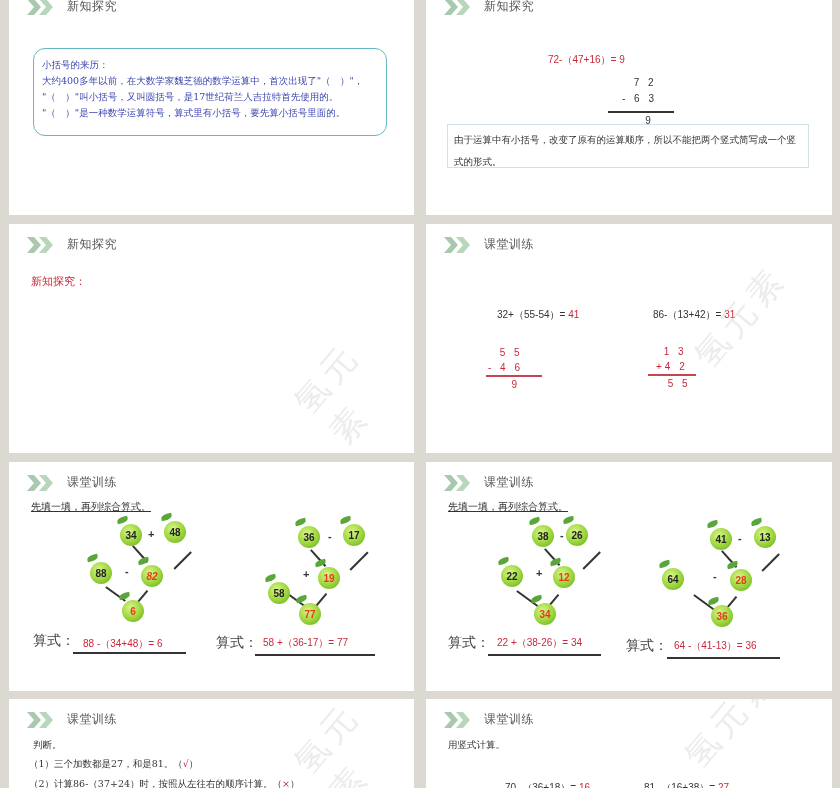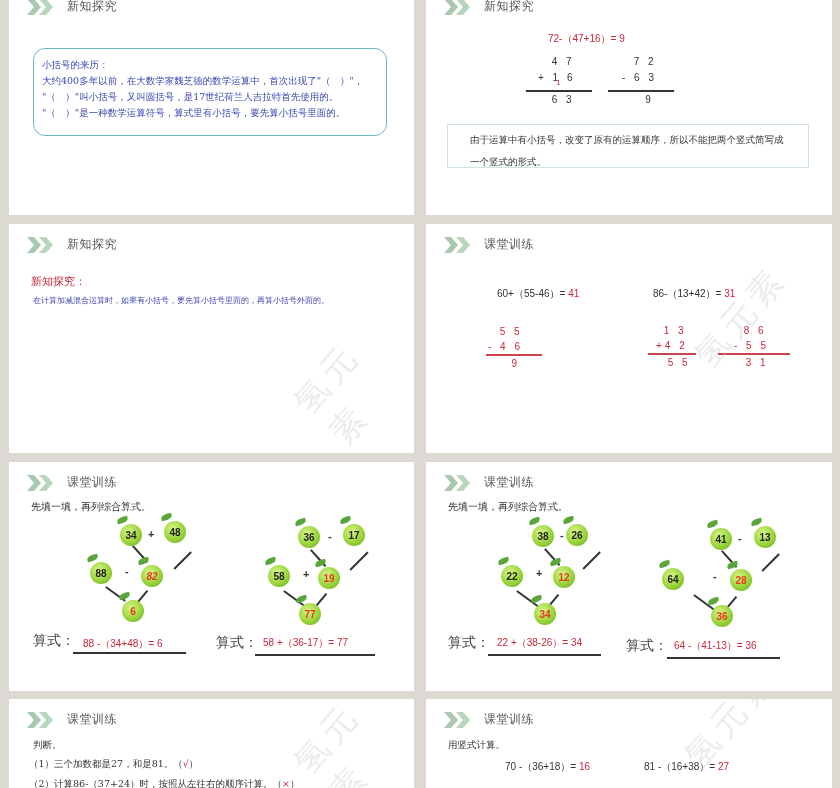--- a/index.html
+++ b/index.html
@@ -19,36 +19,36 @@
   .chev svg { display: block; }
   .hdr-title { font-size: 12px; color: #555; letter-spacing: 0.5px; }
 
   .watermark { position: absolute; font-size: 34px; color: rgba(200,200,200,0.35); transform: rotate(-50deg); letter-spacing: 6px; pointer-events: none; font-family: "DejaVu Sans", sans-serif; }
 
   
   .infobox { position: absolute; left: 24px; top: 52px; width: 354px; height: 88px; border: 1.5px solid #66b8c4; border-radius: 12px; padding: 8px 8px; font-size: 9.5px; line-height: 16px; color: #3d46b0; }
   .infobox p { white-space: nowrap; }
 
   
-  .mono { font-family: "Liberation Sans", "DejaVu Sans", sans-serif; }
+  .mono { font-family: "Liberation Sans", "DejaVu Sans", sans-serif; margin-top: 21px; }
   .vcalc { position: absolute; font-size: 10px; color: #333; }
   .vcalc .row { position: absolute; white-space: pre; letter-spacing: 3px; }
   .vcalc .line { position: absolute; height: 1.5px; background: #333; }
   .red { color: #c8283a; }
   .vcalc.red .line { background: #c84450; }
 
   .eq { position: absolute; font-size: 10px; white-space: pre; }
-  .explain { position: absolute; left: 21px; top: 128px; width: 362px; height: 44px; border: 1px solid #cfe2e6; padding: 4px 22px; font-size: 9.5px; line-height: 22px; color: #333; }
+  .explain { position: absolute; left: 21px; top: 128px; width: 362px; height: 44px; border: 1px solid #cfe2e6; padding: 4px 6px; font-size: 9.5px; line-height: 22px; color: #333; }
 
   
   .method-title { position: absolute; left: 22px; top: 50px; font-size: 11px; color: #c8283a; }
   .method-text { position: absolute; left: 24px; top: 71px; font-size: 8px; color: #3d46b0; white-space: nowrap; }
 
   
-  .sub { position: absolute; left: 22px; top: 38px; font-size: 10px; color: #333; }
+  .sub { position: absolute; left: 22px; top: 38px; font-size: 10px; color: #333; text-decoration: underline; }
   .apple { position: absolute; width: 22px; height: 22px; border-radius: 50%; background: radial-gradient(circle at 40% 35%, #d9f58a 0%, #9ad43a 55%, #5fa81e 100%); display: flex; align-items: center; justify-content: center; font-family: "Liberation Sans", sans-serif; font-weight: bold; font-size: 10px; color: #222; }
   .apple .leaf { position: absolute; left: -3px; top: -7px; width: 11px; height: 6px; background: #5aa63a; border-radius: 60% 0 60% 0; transform: rotate(-15deg); }
   .apple.ans { color: #e83a1a; }
   .op { position: absolute; font-family: "Liberation Sans", sans-serif; font-weight: bold; font-size: 11px; color: #333; }
   .tline { position: absolute; height: 1.5px; background: #333; transform-origin: 0 50%; }
   .formula-label { position: absolute; font-size: 14px; color: #444; }
   .formula { position: absolute; font-family: "Liberation Sans", sans-serif; font-size: 10px; color: #c8283a; white-space: pre; }
   .uline { position: absolute; height: 1.5px; background: #333; }
 
   .judge { position: absolute; left: 20px; font-size: 9.5px; color: #333; white-space: nowrap; }
@@ -78,82 +78,68 @@
   <div class="hdr">
     <span class="chev">
         <svg width="28" height="16" viewBox="0 0 28 16">
           <path d="M0 0h7l7 8-7 8H0l7-8z" fill="#a9c9ad"></path>
           <path d="M12 0h7l7 8-7 8h-7l7-8z" fill="#b8d6bb"></path>
         </svg>
       </span>
     <span class="hdr-title">新知探究</span>
   </div>
   <div class="eq mono red" style="left:122px;top:36px;">72-（47+16）= 9</div>
-  <div class="vcalc mono" style="left:100px;top:60px;width:70px;height:60px;">
-    <span class="row" style="left:20px;top:0;"> 4 7</span>
-    <span class="row" style="left:12px;top:16px;">+ 1 6</span>
-    <span class="row red" style="left:30px;top:22px;font-size:8px;">1</span>
-    <span class="line" style="left:0;top:34px;width:66px;"></span>
-    <span class="row" style="left:20px;top:38px;"> 6 3</span>
-  </div>
   <div class="vcalc mono" style="left:182px;top:60px;width:70px;height:60px;">
     <span class="row" style="left:20px;top:0;"> 7 2</span>
     <span class="row" style="left:14px;top:16px;">- 6 3</span>
     <span class="line" style="left:0;top:34px;width:66px;"></span>
     <span class="row" style="left:20px;top:38px;">   9</span>
   </div>
   <div class="explain">由于运算中有小括号，改变了原有的运算顺序，所以不能把两个竖式简写成一个竖式的形式。</div>
 </div>
 
 <div class="slide s-left r2">
   <div class="hdr">
     <span class="chev">
         <svg width="28" height="16" viewBox="0 0 28 16">
           <path d="M0 0h7l7 8-7 8H0l7-8z" fill="#a9c9ad"></path>
           <path d="M12 0h7l7 8-7 8h-7l7-8z" fill="#b8d6bb"></path>
         </svg>
       </span>
     <span class="hdr-title">新知探究</span>
   </div>
   <div class="method-title">新知探究：</div>
-  <div class="method-text">在计算加减混合运算时，如果有小括号，要先算小括号里面的，再算小括号外面的。</div>
   <div class="watermark" style="left:290px;top:110px;">氢元素</div>
 </div>
 
 <div class="slide s-right r2">
   <div class="hdr">
     <span class="chev">
         <svg width="28" height="16" viewBox="0 0 28 16">
           <path d="M0 0h7l7 8-7 8H0l7-8z" fill="#a9c9ad"></path>
           <path d="M12 0h7l7 8-7 8h-7l7-8z" fill="#b8d6bb"></path>
         </svg>
       </span>
     <span class="hdr-title">课堂训练</span>
   </div>
-  <div class="eq mono" style="left:71px;top:63px;"><span>60+（55-46）= </span><span class="red">41</span></div>
+  <div class="eq mono" style="left:71px;top:63px;"><span>32+（55-54）= </span><span class="red">41</span></div>
   <div class="eq mono" style="left:227px;top:63px;"><span>86-（13+42）= </span><span class="red">31</span></div>
 
   <div class="vcalc mono red" style="left:52px;top:102px;width:60px;height:50px;">
     <span class="row" style="left:16px;top:0;"> 5 5</span>
     <span class="row" style="left:10px;top:15px;">- 4 6</span>
     <span class="line" style="left:8px;top:28px;width:56px;"></span>
     <span class="row" style="left:22px;top:32px;">  9</span>
   </div>
   <div class="vcalc mono red" style="left:222px;top:101px;width:60px;height:50px;">
     <span class="row" style="left:10px;top:0;"> 1 3</span>
     <span class="row" style="left:8px;top:15px;">+4 2</span>
     <span class="line" style="left:0;top:28px;width:48px;"></span>
     <span class="row" style="left:14px;top:32px;"> 5 5</span>
   </div>
-  <div class="vcalc mono red" style="left:292px;top:101px;width:80px;height:50px;">
-    <span class="row" style="left:20px;top:0;"> 8 6</span>
-    <span class="row" style="left:16px;top:15px;">- 5 5</span>
-    <span class="line" style="left:0;top:28px;width:72px;"></span>
-    <span class="row" style="left:22px;top:32px;"> 3 1</span>
-  </div>
   <div class="watermark" style="left:255px;top:70px;">氢元素</div>
 </div>
 
 <div class="slide s-left r3">
   <div class="hdr">
     <span class="chev">
         <svg width="28" height="16" viewBox="0 0 28 16">
           <path d="M0 0h7l7 8-7 8H0l7-8z" fill="#a9c9ad"></path>
           <path d="M12 0h7l7 8-7 8h-7l7-8z" fill="#b8d6bb"></path>
         </svg>
@@ -195,21 +181,21 @@
   <span class="tline" style="left:307px;top:143px;width:16px;transform:rotate(-50deg);"></span>
   <div class="apple" style="left:289px;top:64px;">
       <span class="leaf"></span>
       <span>36</span>
     </div>
   <div class="op" style="left:319px;top:68px;">-</div>
   <div class="apple" style="left:334px;top:62px;">
       <span class="leaf"></span>
       <span>17</span>
     </div>
-  <div class="apple" style="left:259px;top:103px;justify-content:center;">
+  <div class="apple" style="left:259px;top:120px;justify-content:center;">
       <span class="leaf"></span>
       <span>58</span>
     </div>
   <div class="op" style="left:294px;top:106px;">+</div>
   <div class="apple ans" style="left:309px;top:105px;">
       <span class="leaf"></span>
       <span>19</span>
     </div>
   <div class="apple ans" style="left:290px;top:141px;">
       <span class="leaf"></span>

